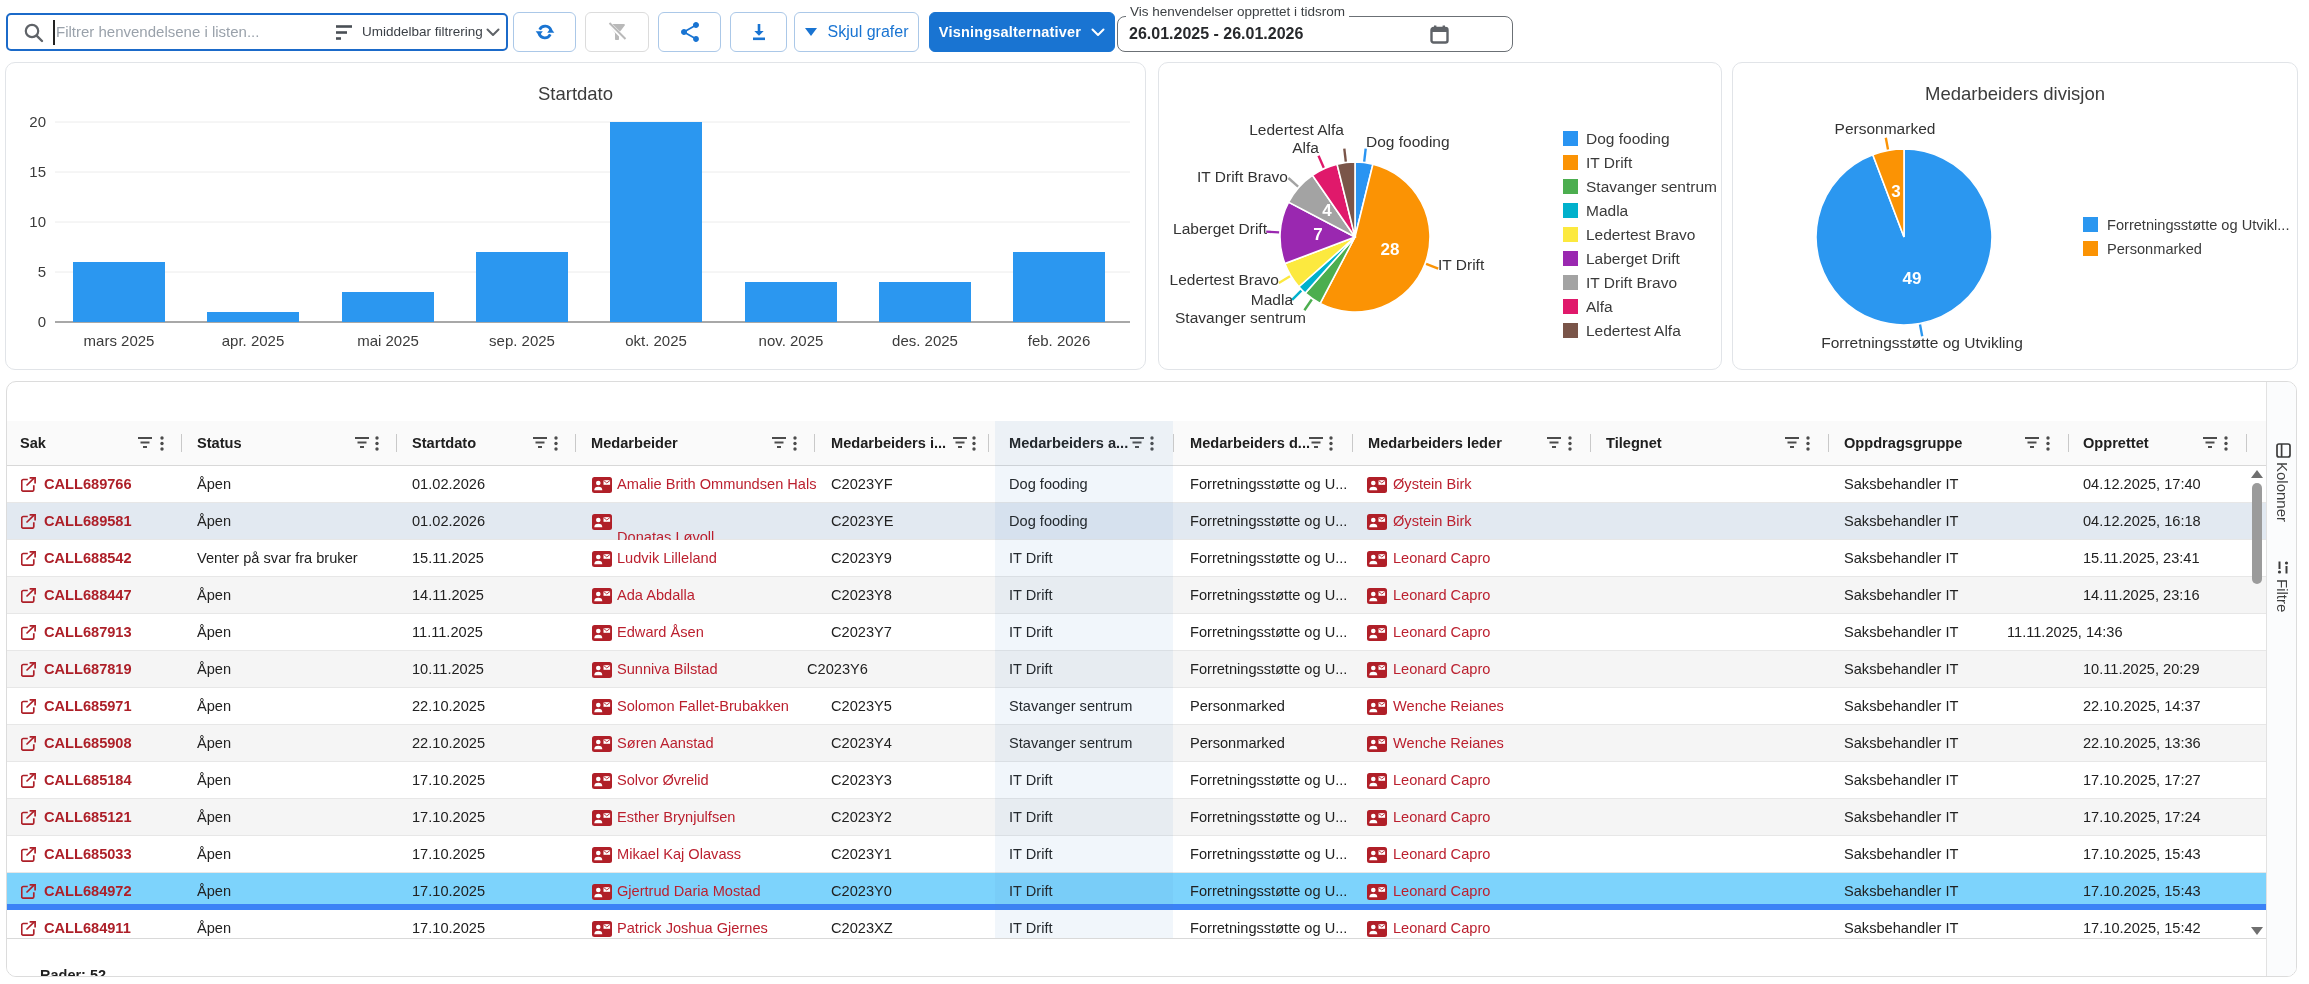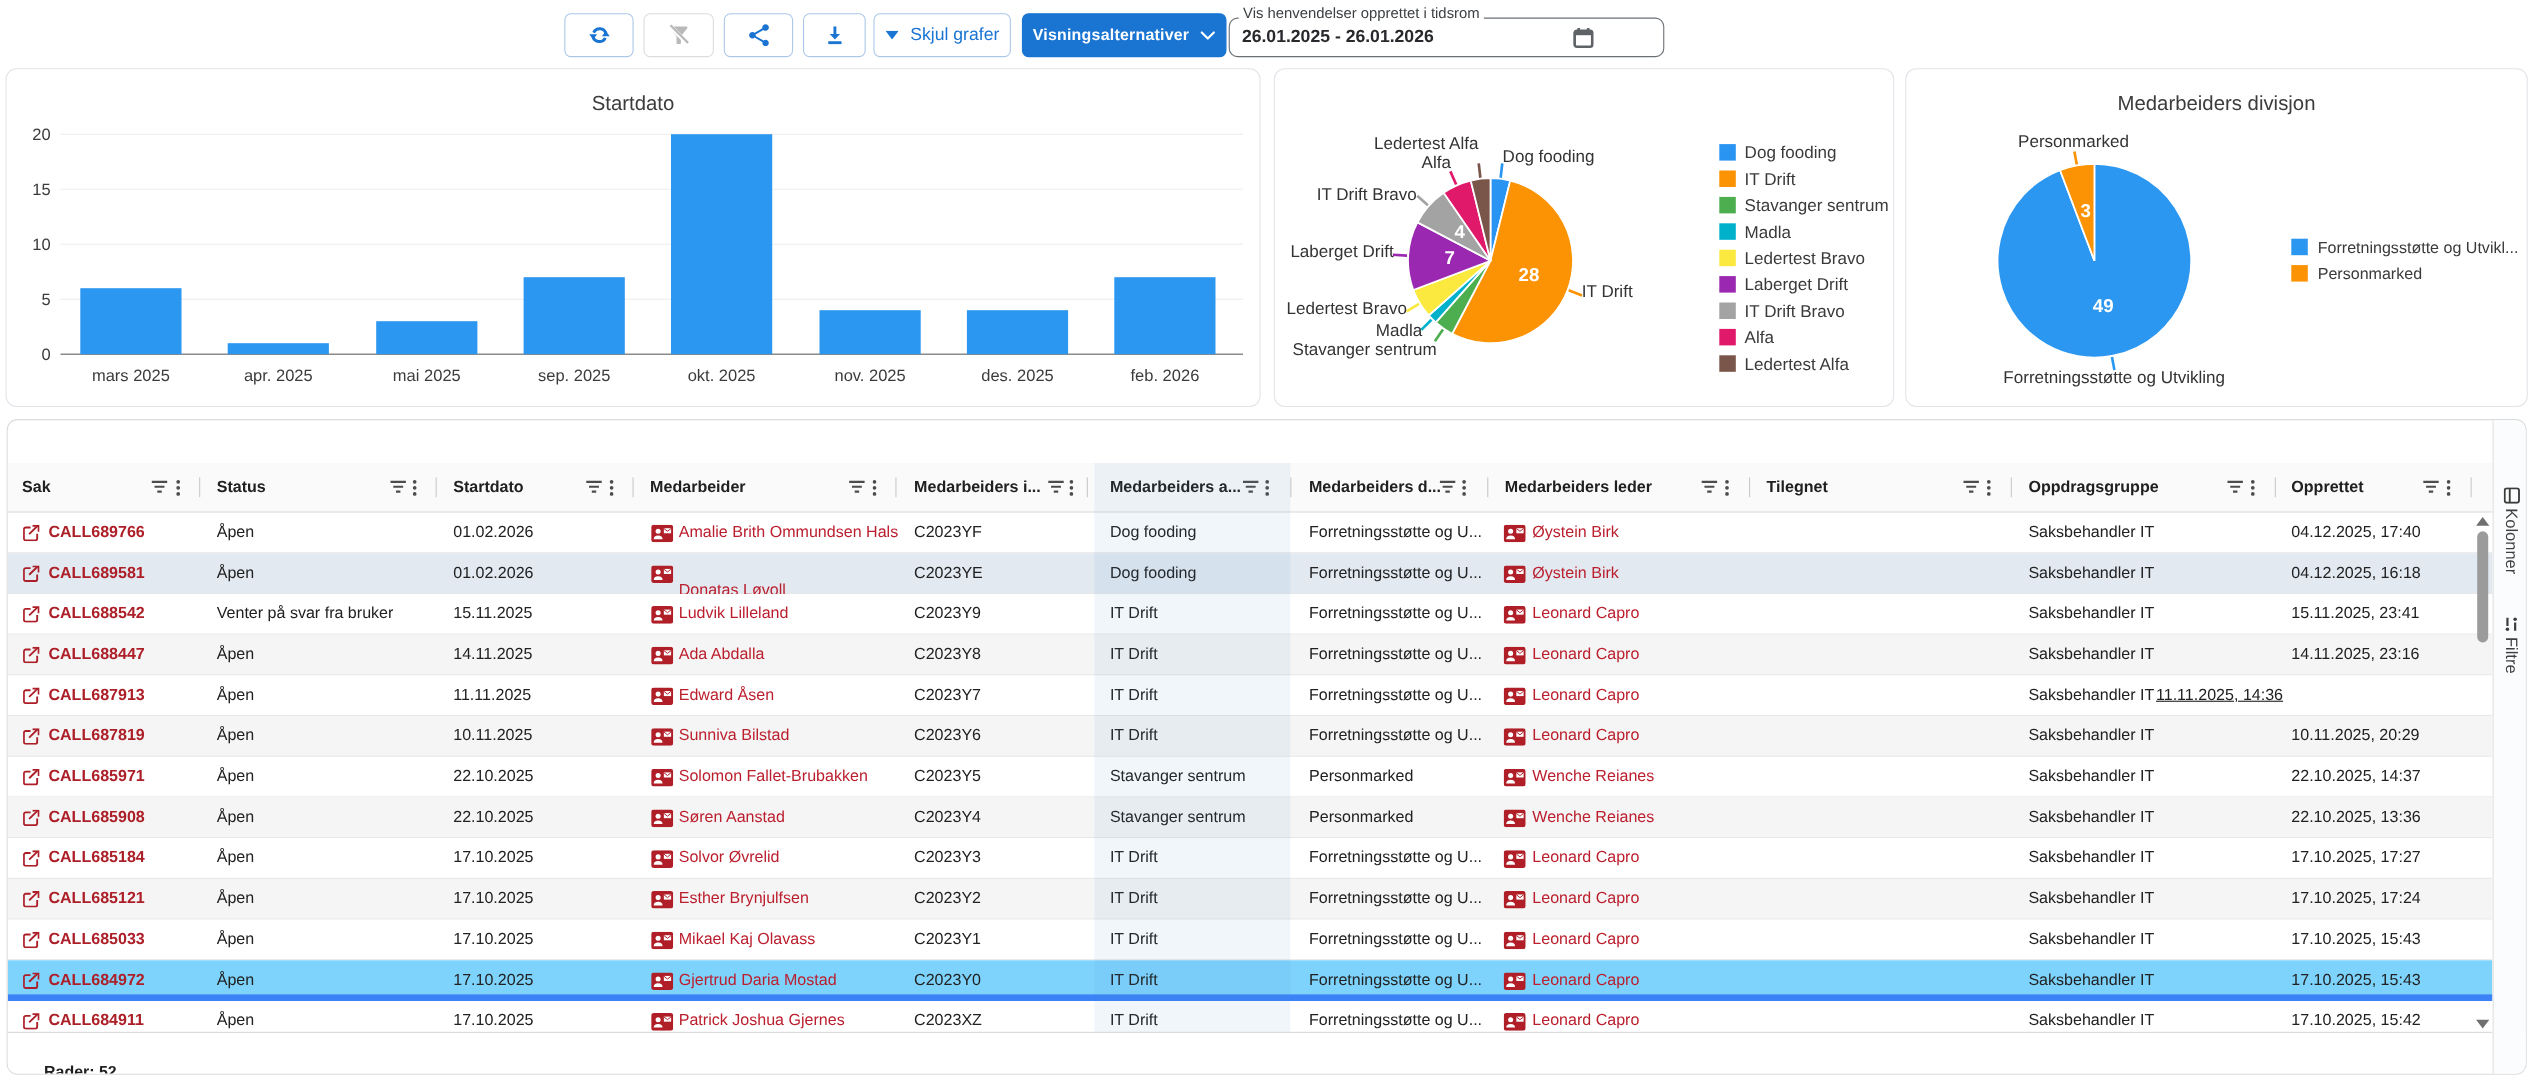--- a/index.html
+++ b/index.html
@@ -8,20 +8,37 @@
 .panel{position:absolute;top:62px;height:308px;border:1px solid #e1e4e8;border-radius:10px;background:#fff;}
 .ptitle{position:absolute;top:83px;font-size:18.5px;color:#3c3c3c;text-align:center;}
 svg{display:block;}
 .hdrtxt{position:absolute;font-weight:bold;font-size:14.6px;color:#202020;line-height:44px;white-space:nowrap;}
 .cell{position:absolute;font-size:14.6px;color:#212121;line-height:37px;white-space:nowrap;}
 .rowlink{color:#ad1f28;font-weight:bold;}
 .namelink{color:#bb1f2e;}
 </style></head><body>
 <div id="page">
 
+<div class="abs" style="left:6px;top:13px;width:502px;height:38px;border:2px solid #1b6ac9;border-radius:5px;background:#fff;">
+  <svg class="abs" style="left:15px;top:7px;" width="22" height="22" viewBox="0 0 22 22">
+    <circle cx="9" cy="9" r="6.2" fill="none" stroke="#5f6368" stroke-width="2.2"></circle>
+    <line x1="13.6" y1="13.6" x2="19" y2="19" stroke="#5f6368" stroke-width="2.4" stroke-linecap="round"></line>
+  </svg>
+  <div class="abs" style="left:45px;top:5px;width:1.5px;height:25px;background:#222;"></div>
+  <div class="abs" style="left:48px;top:0;height:34px;line-height:34px;font-size:15px;color:#9aa2ab;">Filtrer henvendelsene i listen...</div>
+  <svg class="abs" style="left:327px;top:9px;" width="20" height="17" viewBox="0 0 20 17">
+    <line x1="1" y1="2.5" x2="17" y2="2.5" stroke="#494f55" stroke-width="2.6"></line>
+    <line x1="1" y1="8.5" x2="12" y2="8.5" stroke="#494f55" stroke-width="2.6"></line>
+    <line x1="1" y1="14.5" x2="6" y2="14.5" stroke="#494f55" stroke-width="2.6"></line>
+  </svg>
+  <div class="abs" style="left:354px;top:0;height:34px;line-height:34px;font-size:13.5px;color:#3a3f45;">Umiddelbar filtrering</div>
+  <svg class="abs" style="left:478px;top:13px;" width="14" height="9" viewBox="0 0 14 9">
+    <polyline points="1.5,1.5 7,7 12.5,1.5" fill="none" stroke="#5f6368" stroke-width="2" stroke-linecap="round" stroke-linejoin="round"></polyline>
+  </svg>
+</div>
 
 <div class="btn" style="left:513px;width:63px;">
   <svg width="26" height="26" viewBox="0 0 24 24">
     <path d="M7.1,9.8 A5.6,5.6 0 0 1 17.5,10.6" fill="none" stroke="#1974d2" stroke-width="2.5"></path>
     <path d="M16.9,14.2 A5.6,5.6 0 0 1 6.5,13.4" fill="none" stroke="#1974d2" stroke-width="2.5"></path>
     <path d="M3.4,11.2 h6.6 L6.7,15.6 z" fill="#1974d2"></path>
     <path d="M14.0,12.8 h6.6 L17.3,8.4 z" fill="#1974d2"></path>
   </svg>
 </div>
 
@@ -448,40 +465,40 @@
           <div class="cell" style="left:1183px;">Forretningsstøtte og U...</div>
           <svg class="abs" style="left:1360px;top:11px;" width="20" height="16" viewBox="0 0 20 16">
     <rect x="0" y="0" width="20" height="16" rx="2.5" fill="#b01f28"></rect>
     <circle cx="6.3" cy="6" r="2.3" fill="#fff"></circle>
     <path d="M2.3 13.2 a4,3.4 0 0 1 8,0 z" fill="#fff"></path>
     <rect x="11.5" y="3.2" width="6.6" height="4.6" fill="#fff"></rect>
     <path d="M11.5 3.4 l3.3 2.6 3.3,-2.6" fill="none" stroke="#b01f28" stroke-width="0.9"></path>
           </svg>
           <div class="cell namelink" style="left:1386px;">Leonard Capro</div>
           <div class="cell" style="left:1837px;">Saksbehandler IT</div>
-          <div class="cell" style="left:1953px;text-decoration:underline;">11.11.2025, 14:36</div>
+          <div class="cell" style="left:2000px;">11.11.2025, 14:36</div>
         </div>
         <div class="abs" style="left:0;top:185px;width:2259px;height:37px;background:#f5f5f5;border-bottom:1px solid #e7e7e7;">
           <svg class="abs" style="left:14px;top:11px;" width="15" height="15" viewBox="0 0 15 15">
     <path d="M12.8 8.2 v4.3 a1.7,1.7 0 0 1 -1.7,1.7 H2.4 a1.7,1.7 0 0 1 -1.7,-1.7 V4.2 a1.7,1.7 0 0 1 1.7,-1.7 H6.8" fill="none" stroke="#ad1f28" stroke-width="1.7"></path>
     <line x1="5.5" y1="8.5" x2="13" y2="1.2" stroke="#ad1f28" stroke-width="1.7"></line>
     <path d="M8.6 0.9 h5.5 v5.5" fill="none" stroke="#ad1f28" stroke-width="1.7"></path>
           </svg>
           <div class="cell rowlink" style="left:37px;">CALL687819</div>
           <div class="cell" style="left:190px;">Åpen</div>
           <div class="cell" style="left:405px;">10.11.2025</div>
           <svg class="abs" style="left:585px;top:11px;" width="20" height="16" viewBox="0 0 20 16">
     <rect x="0" y="0" width="20" height="16" rx="2.5" fill="#b01f28"></rect>
     <circle cx="6.3" cy="6" r="2.3" fill="#fff"></circle>
     <path d="M2.3 13.2 a4,3.4 0 0 1 8,0 z" fill="#fff"></path>
     <rect x="11.5" y="3.2" width="6.6" height="4.6" fill="#fff"></rect>
     <path d="M11.5 3.4 l3.3 2.6 3.3,-2.6" fill="none" stroke="#b01f28" stroke-width="0.9"></path>
           </svg>
           <div class="cell namelink" style="left:610px;">Sunniva Bilstad</div>
-          <div class="cell" style="left:824px;">C2023Y6</div>
+          <div class="cell" style="left:800px;">C2023Y6</div>
           <div class="cell" style="left:1002px;">IT Drift</div>
           <div class="cell" style="left:1183px;">Forretningsstøtte og U...</div>
           <svg class="abs" style="left:1360px;top:11px;" width="20" height="16" viewBox="0 0 20 16">
     <rect x="0" y="0" width="20" height="16" rx="2.5" fill="#b01f28"></rect>
     <circle cx="6.3" cy="6" r="2.3" fill="#fff"></circle>
     <path d="M2.3 13.2 a4,3.4 0 0 1 8,0 z" fill="#fff"></path>
     <rect x="11.5" y="3.2" width="6.6" height="4.6" fill="#fff"></rect>
     <path d="M11.5 3.4 l3.3 2.6 3.3,-2.6" fill="none" stroke="#b01f28" stroke-width="0.9"></path>
           </svg>
           <div class="cell namelink" style="left:1386px;">Leonard Capro</div>

